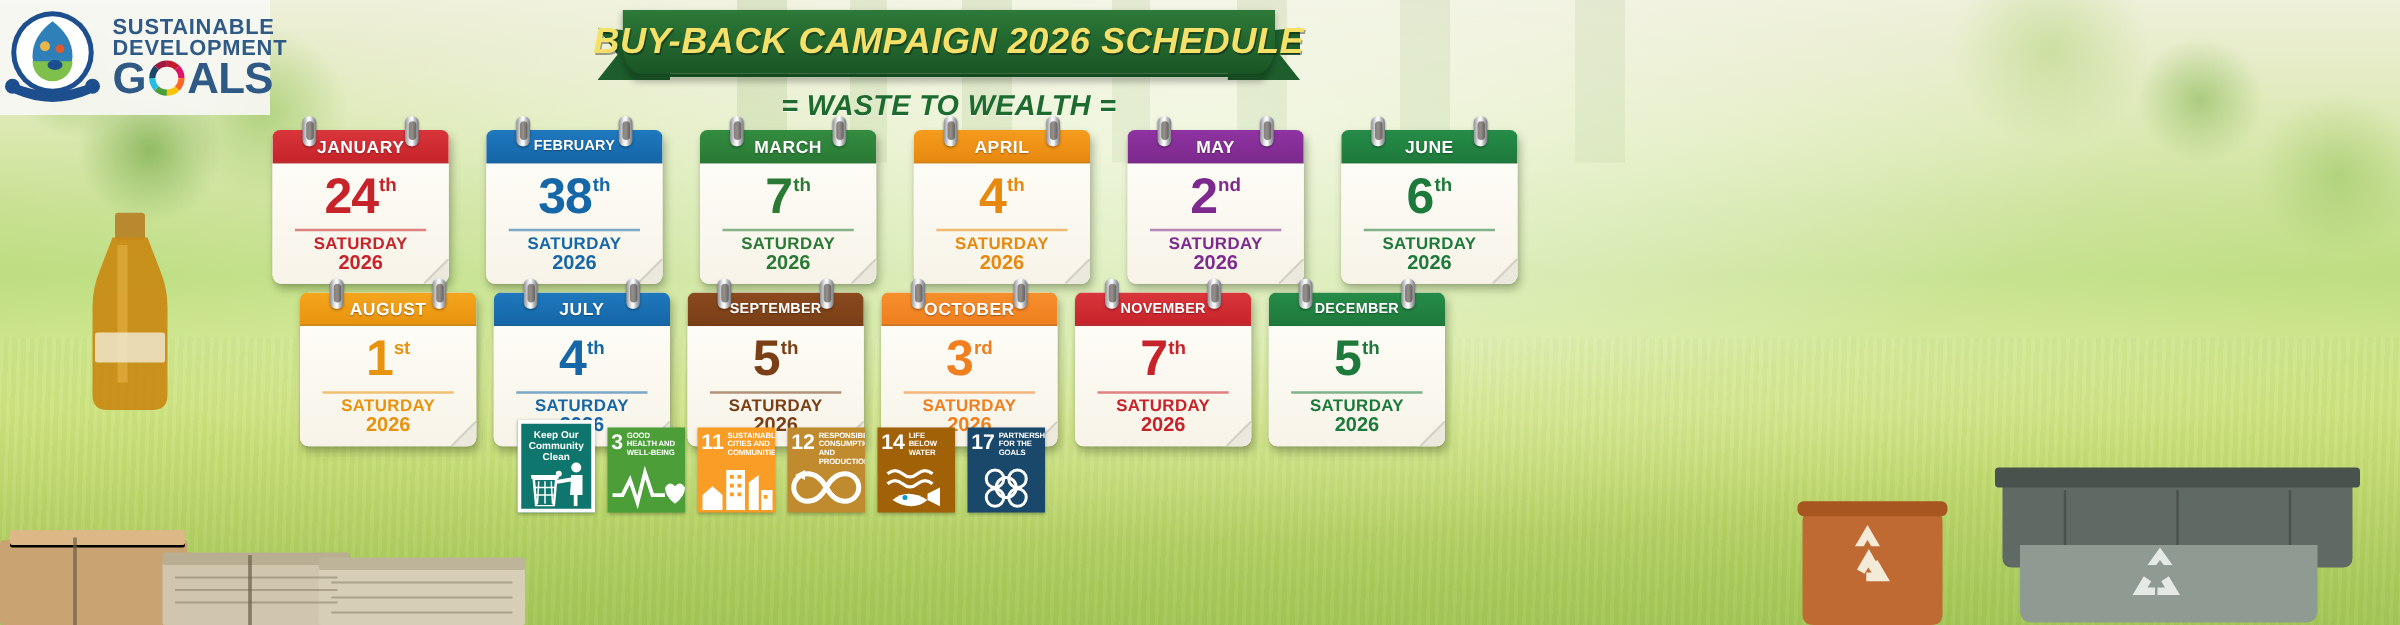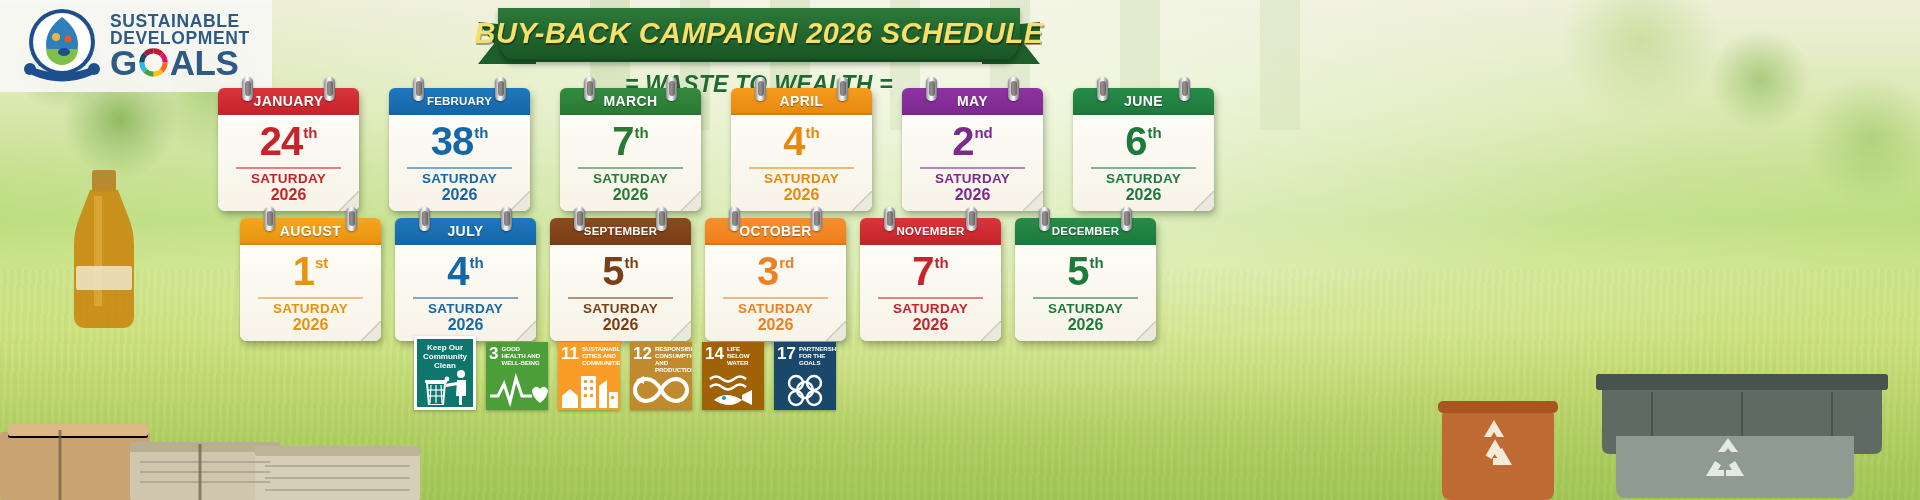--- a/index.html
+++ b/index.html
@@ -56,23 +56,23 @@
       repeating-linear-gradient(92deg, rgba(255,255,255,0.05) 0 3px, rgba(120,170,60,0.05) 3px 7px),
       linear-gradient(180deg, rgba(200,224,120,0) 0%, rgba(186,214,104,0.45) 35%, rgba(160,196,82,0.75) 100%);
   }
   #bg-haze {
     position: absolute; inset: 0;
     background: radial-gradient(ellipse 70% 60% at 50% 42%, rgba(255,255,250,0.38), rgba(255,255,250,0) 75%);
   }
 
   
   #logo-block {
-    position: absolute; left: 0; top: 0; width: 272px; height: 92px;
+    position: absolute; left: 0; top: 0; width: 216px; height: 92px;
     background: rgba(248,248,244,0.93);
-    display: flex; align-items: center; padding-left: 20px;
+    display: flex; align-items: center; padding-left: 0;
   }
   #crest { width: 84px; height: 82px; flex: none; }
   #sdg-words {
     margin-left: 6px; line-height: 0.92;
     color: #2f5a86; font-weight: 700;
   }
   .sdg-l1, .sdg-l2 { font-size: 17.5px; letter-spacing: 0.6px; }
   #sdg-goals-row { display: flex; align-items: flex-end; margin-top: 1px; }
   .goals-text { font-size: 35px; font-weight: 700; letter-spacing: -0.5px; color: #2f5a86; line-height: 0.88; }
   #sdg-wheel { width: 31px; height: 31px; margin: 0 1px 1px 1px; }
@@ -101,21 +101,21 @@
     text-shadow: 1px 2px 0 rgba(0,0,0,0.35);
     white-space: nowrap;
   }
   #banner-sub {
     margin-top: 7px; text-align: center;
     color: #1d6b2f; font-size: 23px; font-weight: 700; font-style: italic;
     letter-spacing: 0.3px; text-shadow: 0 1px 0 rgba(255,255,255,0.7);
   }
 
   
-  .row { position: absolute; display: flex; }
+  .row { position: absolute; display: flex; margin-top: 16px; }
   #row1 { left: 218px; top: 88px; gap: 30px; }
   #row2 { left: 240px; top: 218px; gap: 14px; justify-content: center; }
 
   .cal {
     position: relative; width: 141px;
     border-radius: 7px;
     background: #fbf8f0;
     box-shadow: 2px 4px 7px rgba(40,60,20,0.30);
     filter: drop-shadow(0 1px 1px rgba(0,0,0,0.12));
   }

